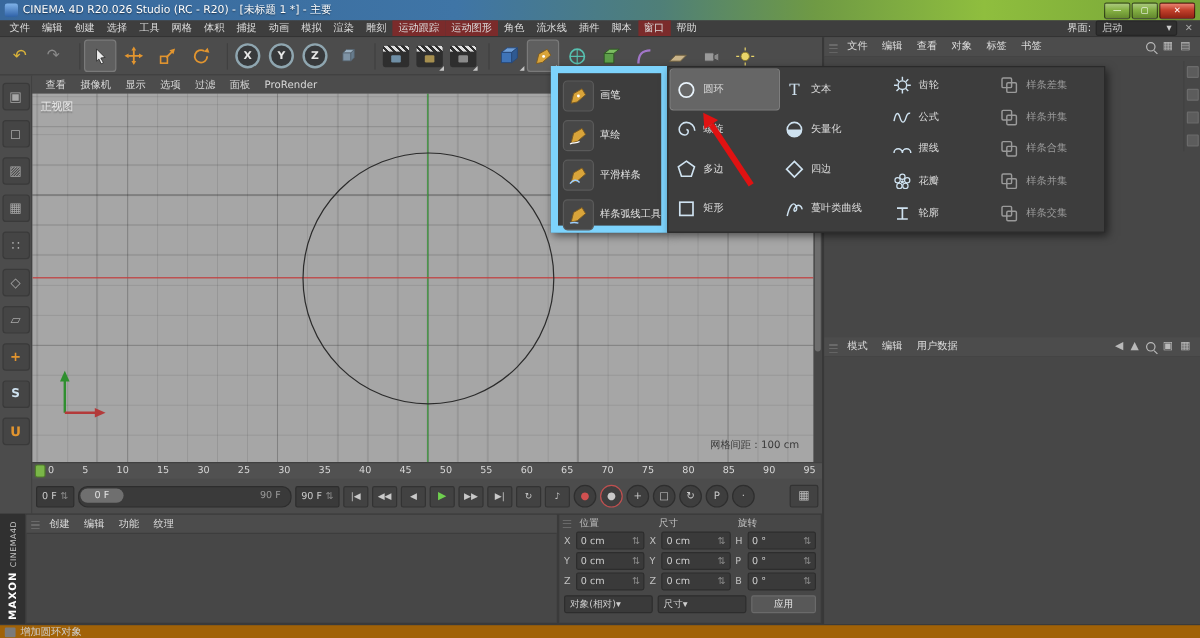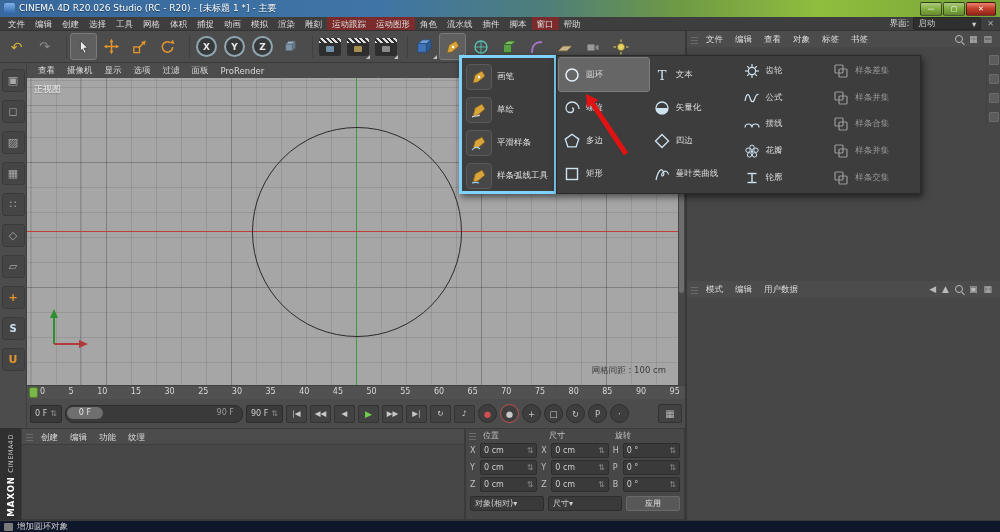--- a/index.html
+++ b/index.html
@@ -129,26 +129,26 @@
   .mag{position:relative;width:8px;height:8px;border:1.3px solid #b9b9b9;border-radius:50%;display:inline-block;box-sizing:border-box}
   .mag::after{content:"";position:absolute;right:-3px;bottom:-2px;width:4px;height:1.3px;background:#b9b9b9;transform:rotate(45deg)}
   .om-body{position:absolute;left:0;top:16px;right:0;height:234px;background:#474747}
   .am-menu{position:absolute;left:0;top:250px;right:0}
   .am-body{position:absolute;left:0;top:266px;right:0;bottom:0;background:#474747}
   .dock{position:absolute;right:0;top:20px;width:13px;display:flex;flex-direction:column;gap:9px;align-items:center;
     border-left:1px solid #414141;padding:4px 0}
   .dock span{width:8px;height:8px;background:#5c5c5c;border:1px solid #6b6b6b;border-radius:1px}
 
   
-  .statusbar{position:absolute;left:0;top:520px;width:1000px;height:12px;background:#0f172a;border-top:1px solid #3b3b3b;
+  .statusbar{position:absolute;left:0;top:520px;width:1000px;height:12px;background:#a16207;border-top:1px solid #3b3b3b;
     display:flex;align-items:center;gap:4px;padding-left:4px;box-sizing:border-box;font-size:8.5px;color:#cfcfcf}
   .st-icon{width:9px;height:8px;background:#7a7a7a;border-radius:1px;flex:none}
 
   
-  .popup-tools{position:absolute;left:459px;top:55px;width:98px;height:139px;background:#3d3d3d;border:3px solid #7dd3fc;
+  .popup-tools{position:absolute;left:459px;top:55px;width:98px;height:139px;background:#3d3d3d;border:6px solid #7dd3fc;
     box-shadow:2px 3px 7px rgba(0,0,0,.55);padding:2px;box-sizing:border-box;z-index:50}
   .ptool{height:33px;display:flex;align-items:center;gap:5px;padding:0 2px;color:#e2e2e2;font-size:8.5px;white-space:nowrap}
   .ptool-icon{width:24px;height:24px;background:#474747;border:1px solid #5a5a5a;border-radius:4px;display:flex;
     align-items:center;justify-content:center;flex:none}
   .popup-prims{position:absolute;left:556px;top:55px;width:365px;height:139px;background:#3d3d3d;border:1px solid #2a2a2a;
     box-shadow:2px 3px 7px rgba(0,0,0,.55);display:flex;padding:2px;box-sizing:border-box;z-index:50}
   .pcol{flex:1;display:flex;flex-direction:column}
   .prim{flex:1;display:flex;align-items:center;gap:5px;padding:0 4px;color:#dcdcdc;font-size:8.5px;white-space:nowrap;border-radius:2px}
   .prim.hl{background:#666;outline:1px solid #7e7e7e}
   .prim.dis{color:#9a9a9a}

